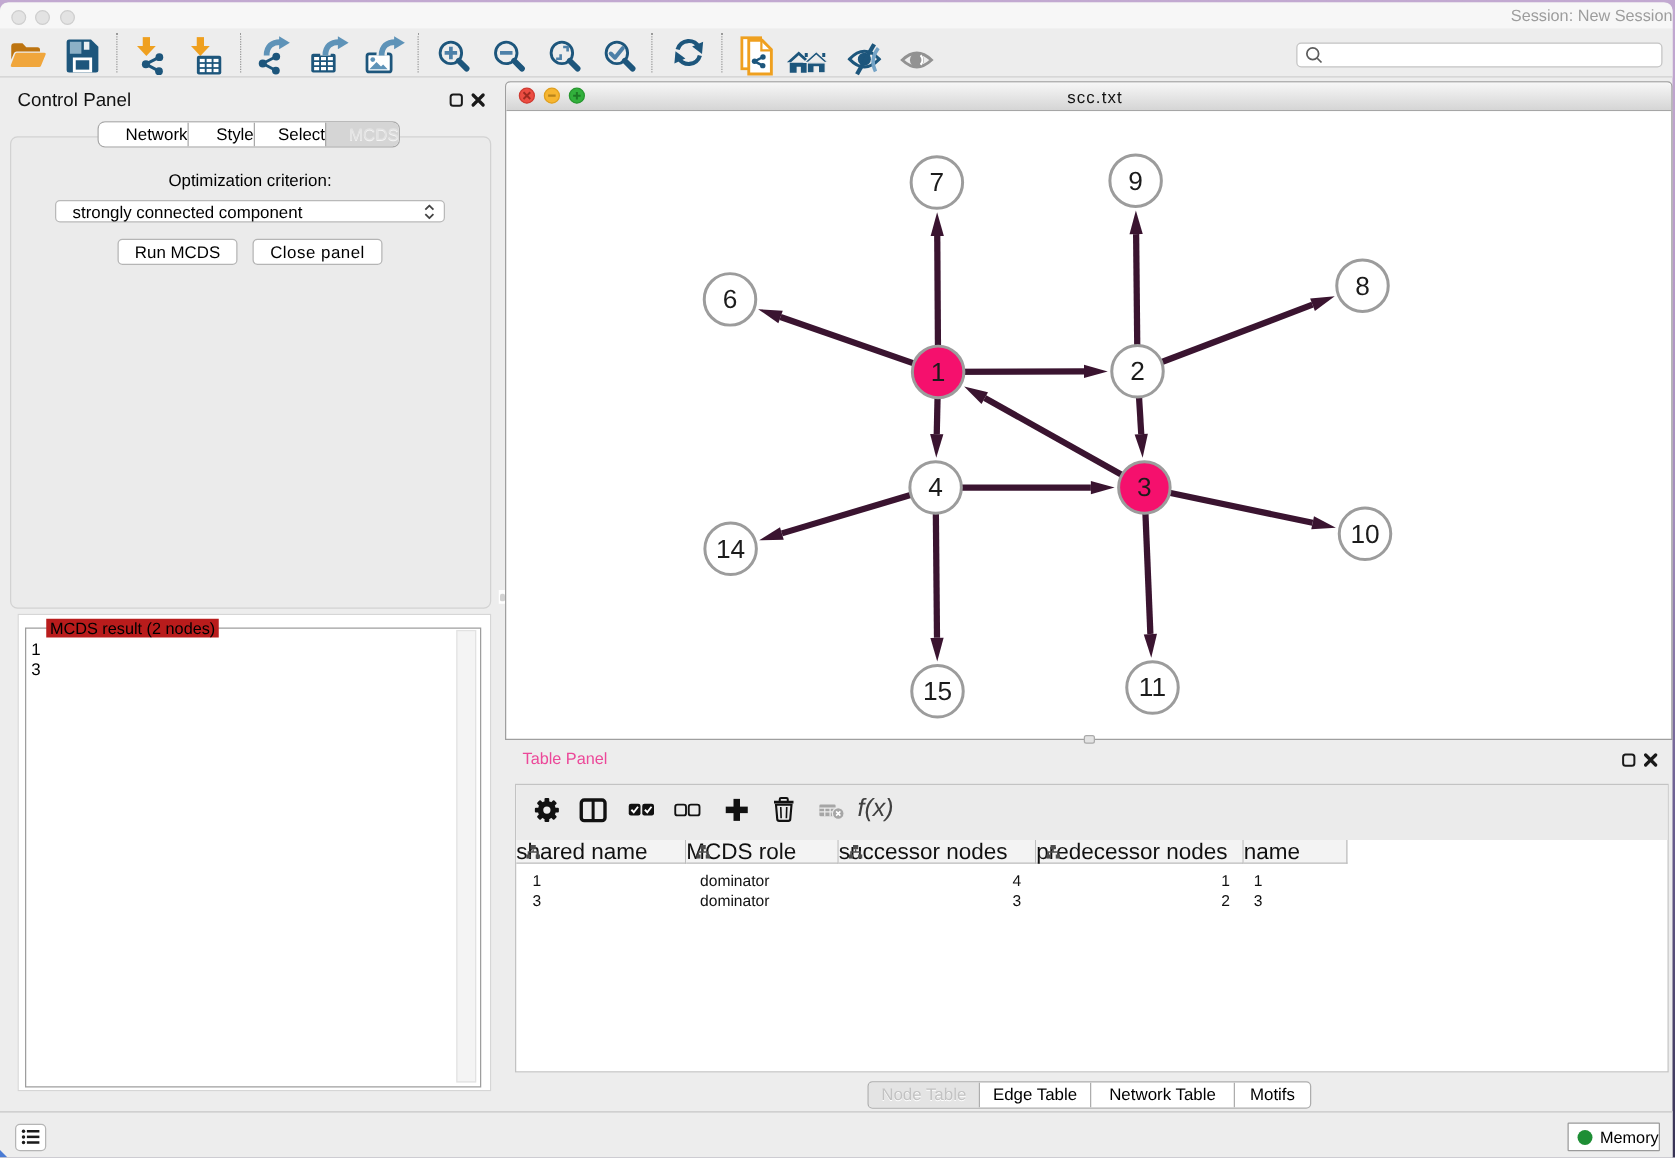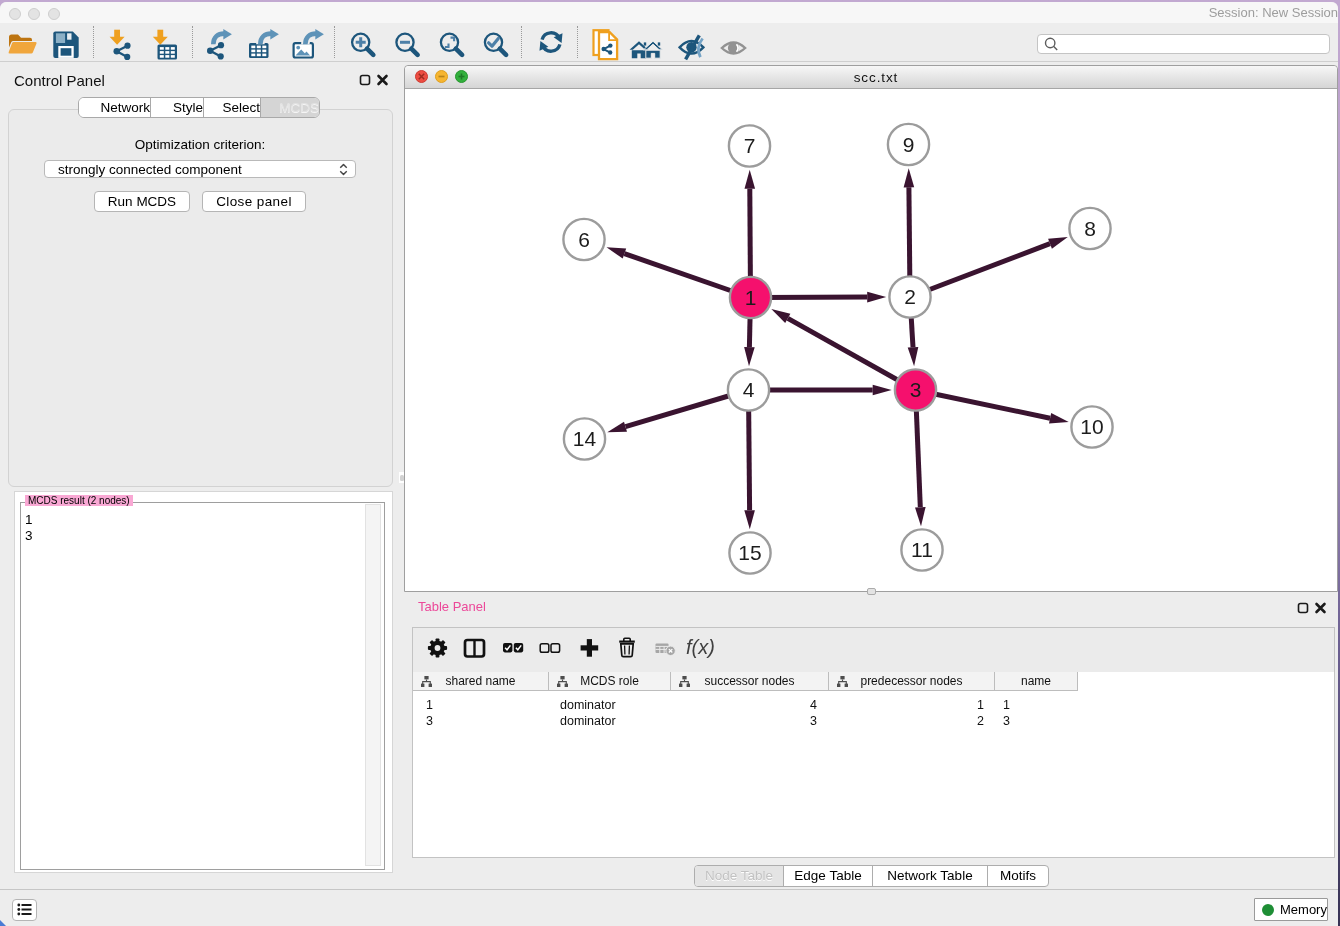--- a/index.html
+++ b/index.html
@@ -13,31 +13,31 @@
 .tsep{position:absolute;top:3px;height:32px;width:0;border-left:1px dotted #9a9a9a}
 .searchbox{position:absolute;left:1037px;top:11px;width:291px;height:18px;background:#fff;border:1px solid #c4c4c4;border-radius:4px}
 
 .cp-title{position:absolute;left:14px;top:72px;font-size:15px;color:#111}
 .cp-tabs{position:absolute;top:97px;height:19px;font-size:13.5px;z-index:3}
 .cp-tab{height:32px;background:#fff;color:#000;text-align:right;line-height:20px;box-sizing:border-box}
 .cp-inner{position:absolute;left:8px;top:109px;width:383px;height:376px;background:#ebebeb;border:1px solid #d2d2d2;border-radius:6px}
 .btn{position:absolute;background:#fff;border:1px solid #b5b5b5;border-radius:4px;font-size:13.5px;color:#000;text-align:center}
 .mcds-box{position:absolute;left:14px;top:491px;width:377px;height:380px;background:#fff;border:1px solid #d6d6d6}
 .fieldset{position:absolute;left:5px;top:10px;width:363px;height:366px;border:1px solid #9e9e9e}
-.legend{position:absolute;left:4px;top:-8px;background:#f9a8d4;padding:0 3px;font-size:10px;color:#000}
+.legend{position:absolute;left:16px;top:-8px;background:#b91c1c;padding:0 3px;font-size:13px;color:#000}
 
 .netwin{position:absolute;left:404px;top:65px;width:932px;height:525px;background:#fff;border:1px solid #9f9f9f;border-radius:4px 4px 0 0}
 .nettitle{position:absolute;left:0;top:0;width:100%;height:22px;background:linear-gradient(#f7f7f7,#d5d5d5);border-bottom:1px solid #a6a6a6;border-radius:4px 4px 0 0}
 .light{position:absolute;top:4px;width:13px;height:13px;border-radius:50%;box-sizing:border-box}
 .netname{position:absolute;top:4px;left:5px;width:100%;text-align:center;font-size:13.5px;color:#111;letter-spacing:.9px}
 
 .tp-title{position:absolute;left:418px;top:599px;font-size:13px;color:#ec4899}
 .tp-box{position:absolute;left:412px;top:627px;width:921px;height:229px;background:#fff;border:1px solid #c3c3c3}
 .tp-toolbar{position:absolute;left:0;top:0;width:100%;height:44px;background:#ebebeb}
-.th{position:absolute;top:44px;height:19px;box-sizing:border-box;background:#f3f3f3;border-right:1px solid #bdbdbd;border-bottom:1px solid #bdbdbd;font-size:12px;color:#111;text-align:center;line-height:19px}
+.th{position:absolute;top:44px;height:19px;box-sizing:border-box;background:#f3f3f3;border-right:1px solid #bdbdbd;border-bottom:1px solid #bdbdbd;font-size:18px;color:#111;text-align:left;line-height:19px}
 .hicon{position:absolute;left:8px;top:4px}
 .td{position:absolute;font-size:12.5px;color:#111;height:16px;line-height:16px}
 .bseg{height:20px;font-size:13.5px;color:#000;text-align:center;line-height:20px;box-sizing:border-box}
 .statusbar{position:absolute;left:0;top:889px;width:1338px;height:37px;background:#ededed;border-top:1px solid #c6c6c6}
 </style></head>
 <body>
 <div class="win"></div>
 <div class="titlebar">
  <div class="tl" style="left:8.5px"></div>
     <div class="tl" style="left:28px"></div>

